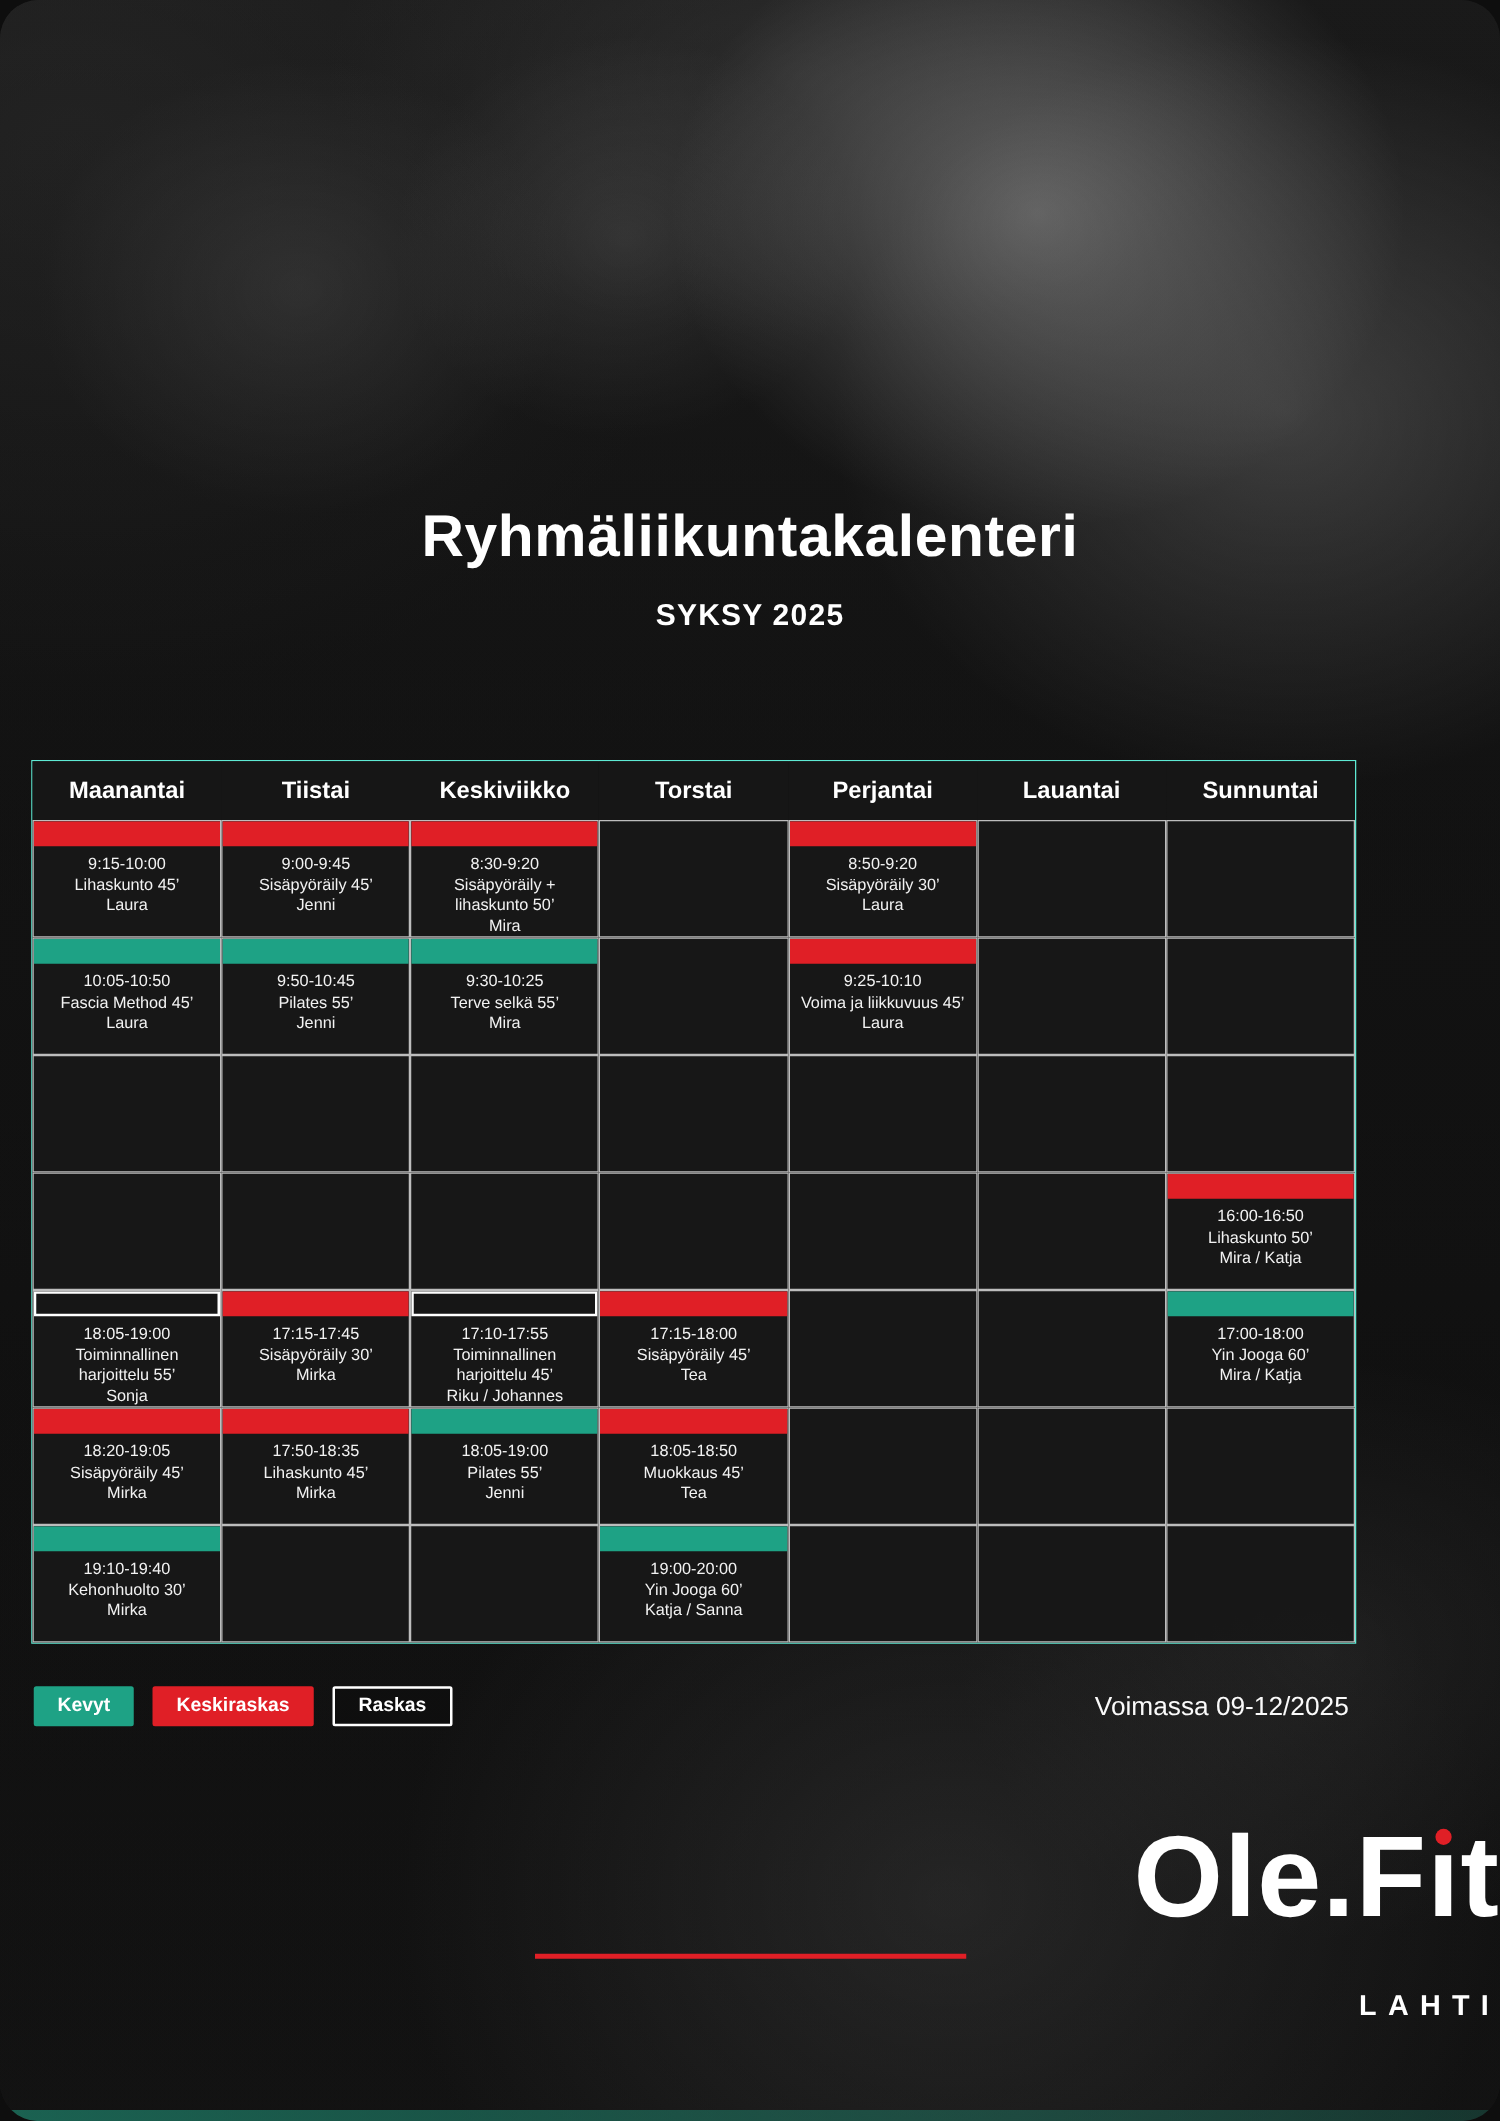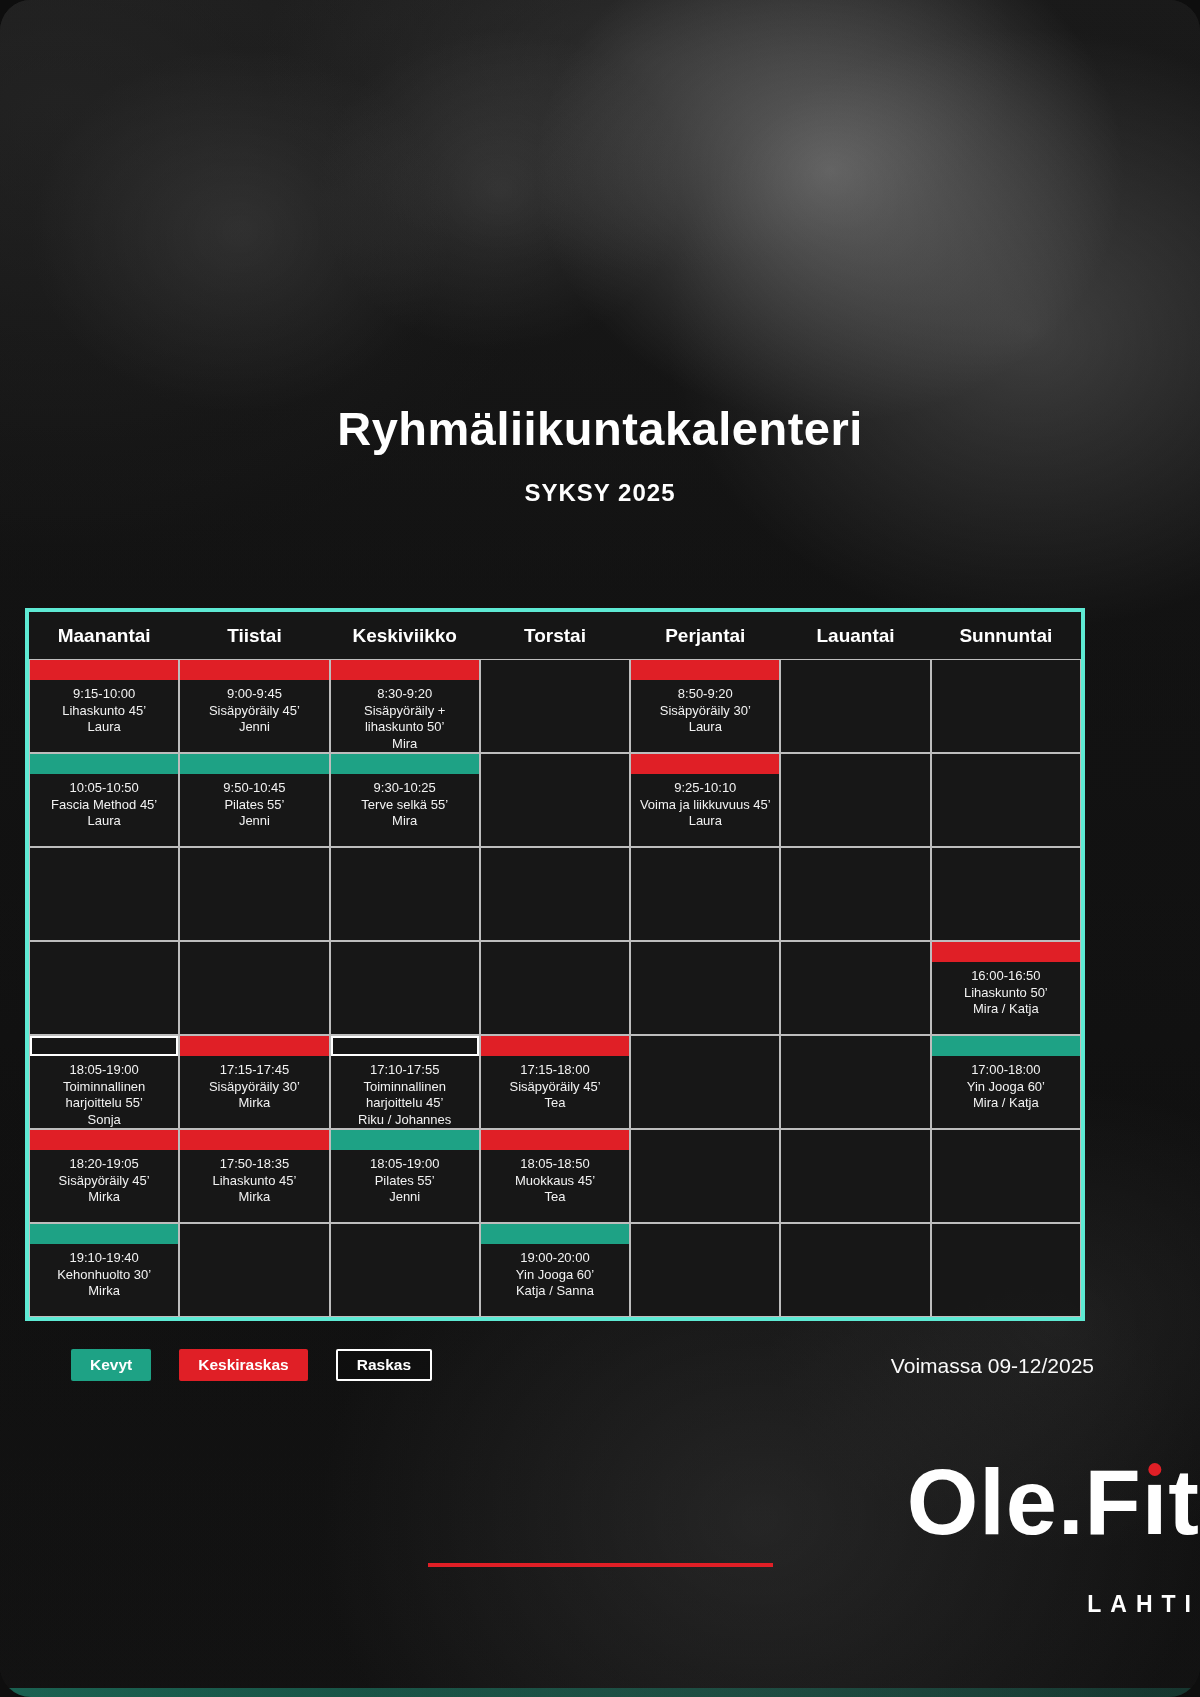--- a/index.html
+++ b/index.html
@@ -18,36 +18,36 @@
       radial-gradient(700px 600px at 60px 120px, rgba(60,60,60,.45), rgba(60,60,60,0) 75%),
       linear-gradient(180deg,#1f1f1f 0%,#191919 35%,#151515 70%,#171717 100%);}
   .shade{position:absolute;inset:0;background:linear-gradient(180deg,rgba(10,10,10,.25),rgba(10,10,10,.45) 40%,rgba(10,10,10,.35));}
   .title{position:absolute;top:401px;left:0;width:100%;text-align:center;
          font-size:47px;font-weight:bold;letter-spacing:.5px;}
   .subtitle{position:absolute;top:479px;left:0;width:100%;text-align:center;
             font-size:24px;font-weight:bold;letter-spacing:1px;}
   .calendar{position:absolute;top:608px;left:25px;width:1060px;
             display:grid;grid-template-columns:repeat(7,1fr);
             grid-template-rows:47px repeat(7,94px);
-            border:4px solid #5eead4;box-sizing:border-box;}
+            border:1px solid #5eead4;box-sizing:border-box;}
   .day-header{background:rgba(23,23,23,.96);display:flex;align-items:center;justify-content:center;
               font-weight:bold;font-size:19px;}
   .cell{border:1px solid #bdbdbd;background:rgba(23,23,23,.94);overflow:hidden;box-sizing:border-box;}
   .bar{height:20px;}
   .bar.kevyt{background:var(--kevyt,#1ea285);}
   .bar.keskiraskas{background:var(--keskiraskas,#e01f26);}
   .bar.raskas{background:rgba(20,20,20,.2);border:2px solid #fff;box-sizing:border-box;}
   .cell-body{padding:6px 5px 0;text-align:center;font-size:13px;line-height:16.5px;color:#f2f2f2;}
-  .legend{position:absolute;top:1349px;left:27px;display:flex;gap:28px;margin-left:44px;}
+  .legend{position:absolute;top:1349px;left:27px;display:flex;gap:15px;}
   .legend-item{height:32px;padding:0 19px;display:flex;align-items:center;justify-content:center;
                font-weight:bold;font-size:15.5px;border-radius:2px;box-sizing:border-box;}
   .legend-item.kevyt{background:var(--kevyt,#1ea285);}
   .legend-item.keskiraskas{background:var(--keskiraskas,#e01f26);}
   .legend-item.raskas{background:rgba(12,12,12,.55);border:2px solid #fff;}
-  .validity{position:absolute;top:1350px;right:106px;text-align:right;
+  .validity{position:absolute;top:1350px;right:121px;text-align:right;
             font-size:21px;line-height:32px;color:#fafafa;}
   .logo{position:absolute;top:1452px;left:0;width:100%;text-align:right;}
   .logo-text{font-size:92px;font-weight:bold;letter-spacing:1px;line-height:1.1;}
   .iletter{position:relative;display:inline-block;}
   .idot{position:absolute;top:.115em;left:50%;transform:translateX(-50%);
         width:.145em;height:.145em;border-radius:50%;background:var(--keskiraskas,#e01f26);}
   .logo-line{width:345px;height:4px;margin:10px auto 0;background:var(--keskiraskas,#e01f26);}
   .logo-city{margin-top:24px;font-size:23px;font-weight:bold;letter-spacing:9px;text-indent:9px;}
   .bottom-strip{position:absolute;left:0;right:0;bottom:0;height:9px;
                 background:linear-gradient(90deg,rgba(31,140,115,.65),rgba(31,120,100,.35));}

